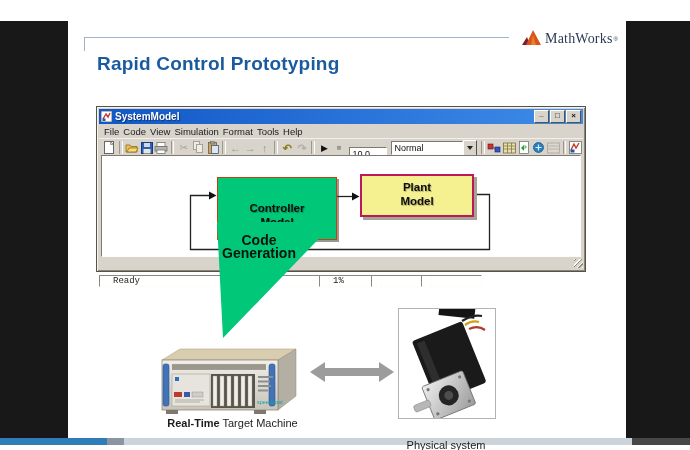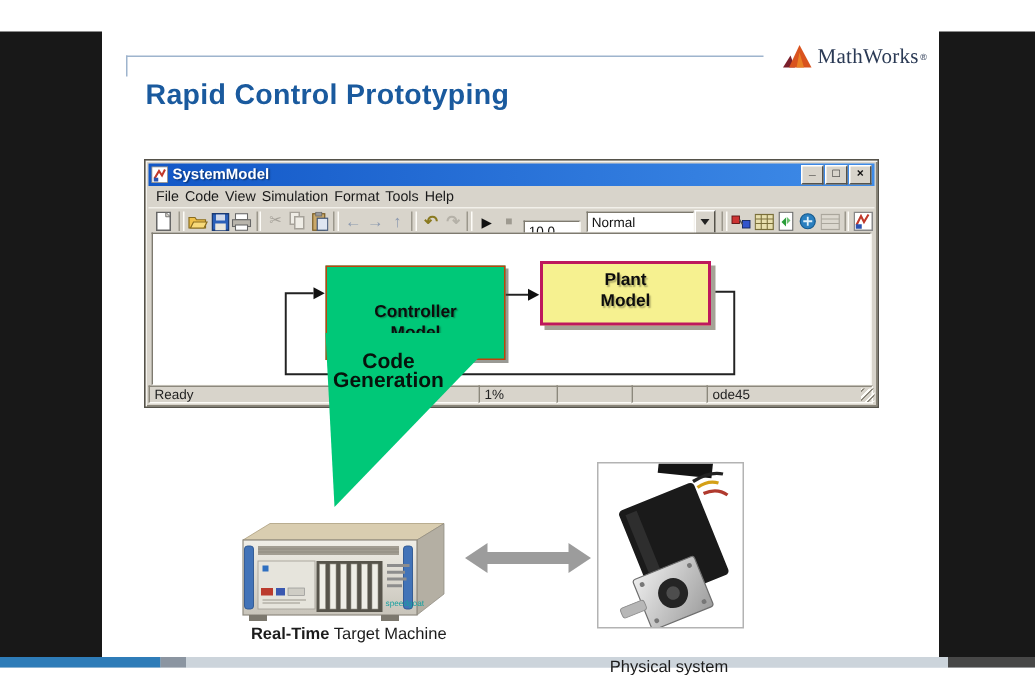--- a/index.html
+++ b/index.html
@@ -56,22 +56,22 @@
   .block{position:absolute;text-align:center;font-weight:bold;font-size:11.5px;color:#0d0d0d;
     line-height:14px;text-shadow:1px 1px 1px rgba(0,0,0,.3);}
   .block-controller{left:115px;top:21px;width:118px;height:45px;background:var(--block-green,#00c878);
     border:1px solid #c2410c;box-shadow:2px 2px 0 rgba(70,70,60,.55);padding-top:16px;}
   .block-controller .blines{margin-top:7px;}
   .block-plant{left:258px;top:18px;width:110px;height:39px;background:var(--block-yellow,#f6f190);
     border:2px solid #be185d;box-shadow:3px 3px 0 #a5a396;}
   .block-plant .blines{margin-top:4px;}
 
   .statusbar{position:absolute;left:2px;top:150px;width:484px;height:12px;font-size:9px;color:#222;}
-  .scell{position:absolute;top:0;height:10px;border:1px solid;border-color:#8c887c #fdfcf8 #fdfcf8 #8c887c;
-    line-height:10px;padding-left:3px;overflow:hidden;}
+  .scell{position:absolute;top:18px;height:10px;border:1px solid;border-color:#8c887c #fdfcf8 #fdfcf8 #8c887c;
+    line-height:10px;padding-left:13px;overflow:hidden;font-family:Liberation Mono, monospace;}
   .grip{position:absolute;right:0;top:2px;width:9px;height:9px;
     background:repeating-linear-gradient(135deg,#fdfcf8 0 1px,#8c887c 1px 2px,transparent 2px 4px);}
 
   
   .funnel{position:absolute;left:0;top:0;z-index:3;pointer-events:none;}
   .codegen{position:absolute;left:203px;top:234px;width:112px;z-index:4;text-align:center;
     font-size:14px;font-weight:bold;color:#07130c;line-height:13px;}
 
   
   .machine{position:absolute;left:152px;top:336px;z-index:2;}
@@ -274,21 +274,20 @@
           <div>Model</div>
         </div>
       </div>
     </div>
 
     <div class="statusbar">
       <div class="scell" style="left:0;width:216px">Ready</div>
       <div class="scell" style="left:220px;width:48px">1%</div>
       <div class="scell" style="left:272px;width:46px"></div>
       <div class="scell" style="left:322px;width:46px"></div>
-      <div class="scell" style="left:372px;width:106px">ode45</div>
       <div class="grip"></div>
     </div>
   </div>
 
   <svg class="funnel" width="690" height="450">
     <polygon points="217,222 335,222 223,338" fill="var(--block-green,#00c878)"></polygon>
   </svg>
   <div class="codegen">
     <div>Code</div>
     <div>Generation</div>

